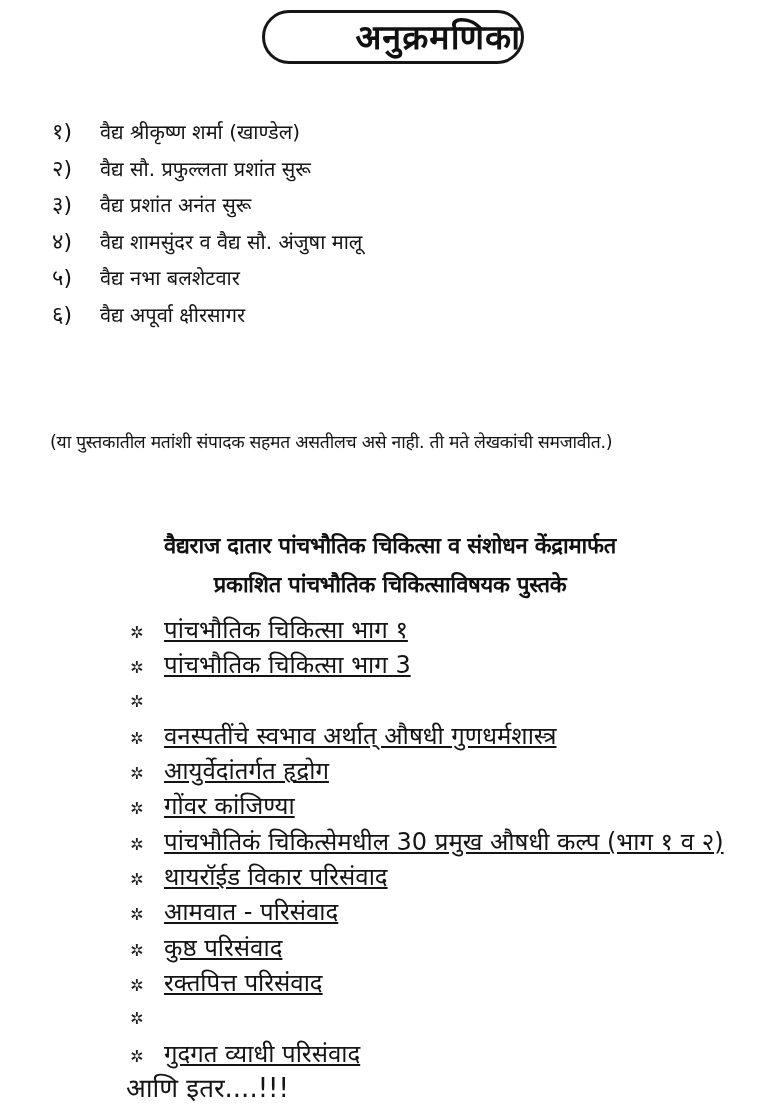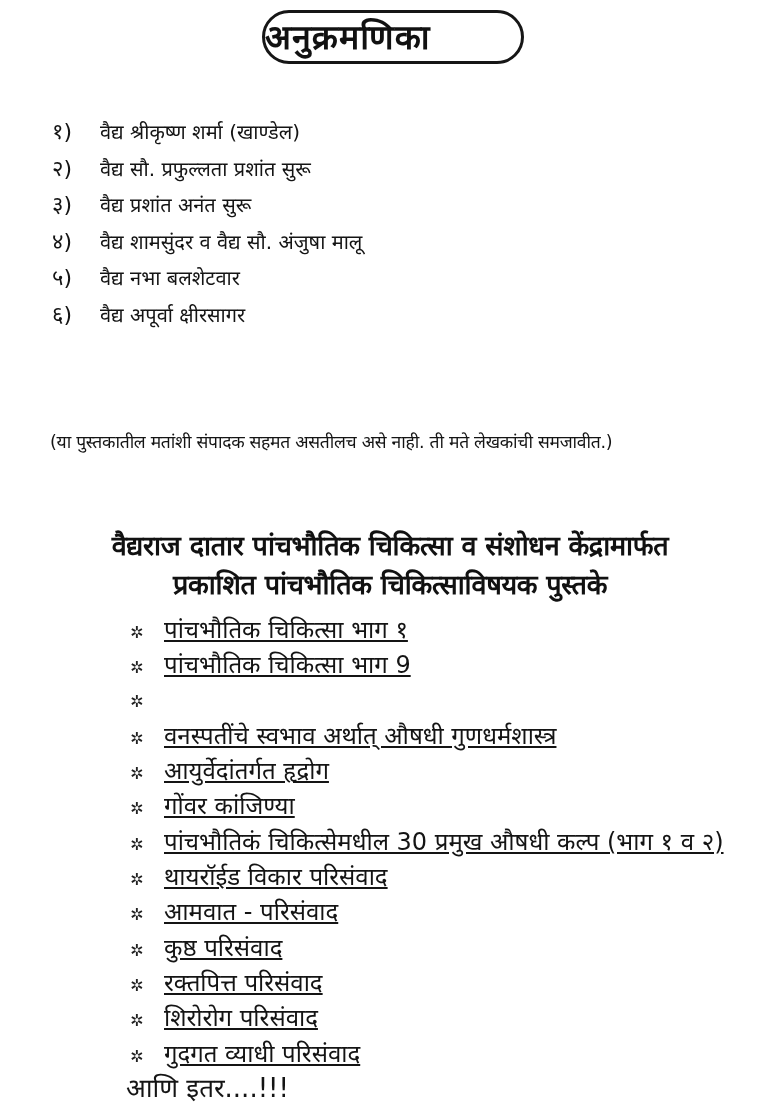--- a/index.html
+++ b/index.html
@@ -26,21 +26,21 @@
       position: absolute;
       left: 262px;
       top: 10px;
       width: 262px;
       height: 54px;
       border: 3px solid #161616;
       border-radius: 30px;
       box-sizing: border-box;
       display: flex;
       align-items: center;
-      justify-content: flex-start;
+      justify-content: flex-end;
     }
     .title-text {
       font-family: "DejaVu Sans", sans-serif;
       font-weight: bold;
       font-size: 34px;
       line-height: 1;
       letter-spacing: 1px;
       color: #111;
     }
     
@@ -80,21 +80,21 @@
       white-space: nowrap;
       letter-spacing: -0.3px;
     }
     
     .pub-heading {
       position: absolute;
       left: 0;
       top: 526px;
       width: 780px;
       text-align: center;
-      font-size: 27px;
+      font-size: 22px;
       font-weight: bold;
       line-height: 39px;
       letter-spacing: -0.3px;
       color: #111;
     }
     .pub-heading .line {
       display: block;
       white-space: nowrap;
     }
     
@@ -176,21 +176,21 @@
     <span class="line">प्रकाशित पांचभौतिक चिकित्साविषयक पुस्तके</span>
   </div>
 
   <ul class="books-list">
     <li class="book-item">
       <span class="book-bullet">✲</span>
       <span class="book-title">पांचभौतिक चिकित्सा भाग १</span>
     </li>
     <li class="book-item">
       <span class="book-bullet">✲</span>
-      <span class="book-title">पांचभौतिक चिकित्सा भाग 9</span>
+      <span class="book-title">पांचभौतिक चिकित्सा भाग 3</span>
     </li>
     <li class="book-item">
       <span class="book-bullet">✲</span>
     </li>
     <li class="book-item">
       <span class="book-bullet">✲</span>
       <span class="book-title">वनस्पतींचे स्वभाव अर्थात् औषधी गुणधर्मशास्त्र</span>
     </li>
     <li class="book-item">
       <span class="book-bullet">✲</span>
@@ -215,21 +215,20 @@
     <li class="book-item">
       <span class="book-bullet">✲</span>
       <span class="book-title">कुष्ठ परिसंवाद</span>
     </li>
     <li class="book-item">
       <span class="book-bullet">✲</span>
       <span class="book-title">रक्तपित्त परिसंवाद</span>
     </li>
     <li class="book-item">
       <span class="book-bullet">✲</span>
-      <span class="book-title">शिरोरोग परिसंवाद</span>
     </li>
     <li class="book-item">
       <span class="book-bullet">✲</span>
       <span class="book-title">गुदगत व्याधी परिसंवाद</span>
     </li>
   </ul>
 
   <div class="etc-line">आणि इतर....!!!</div>
 
 </div>

